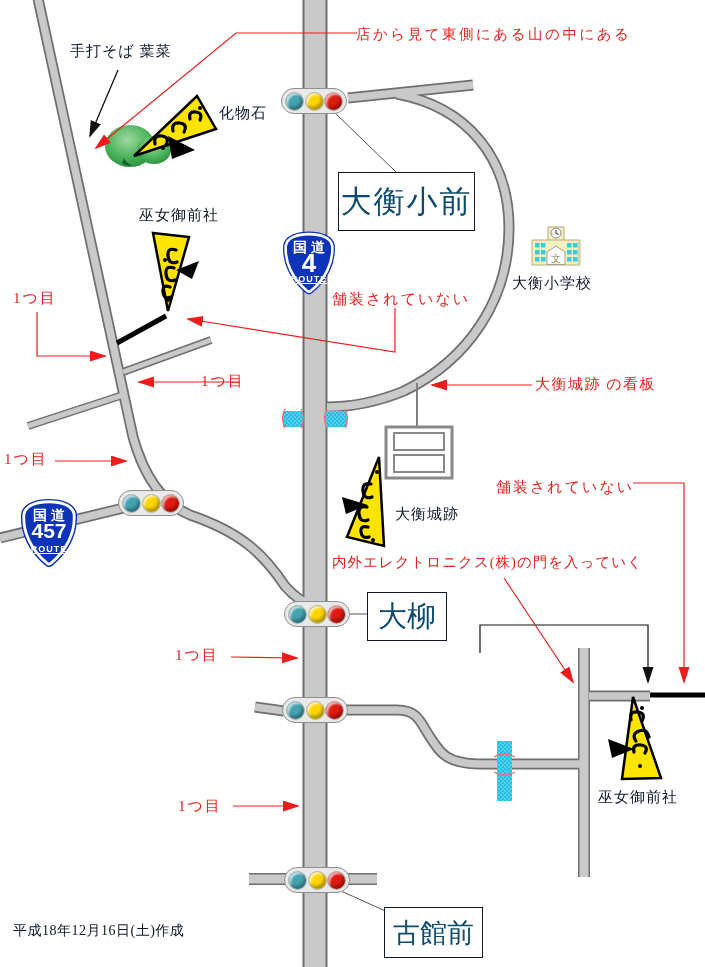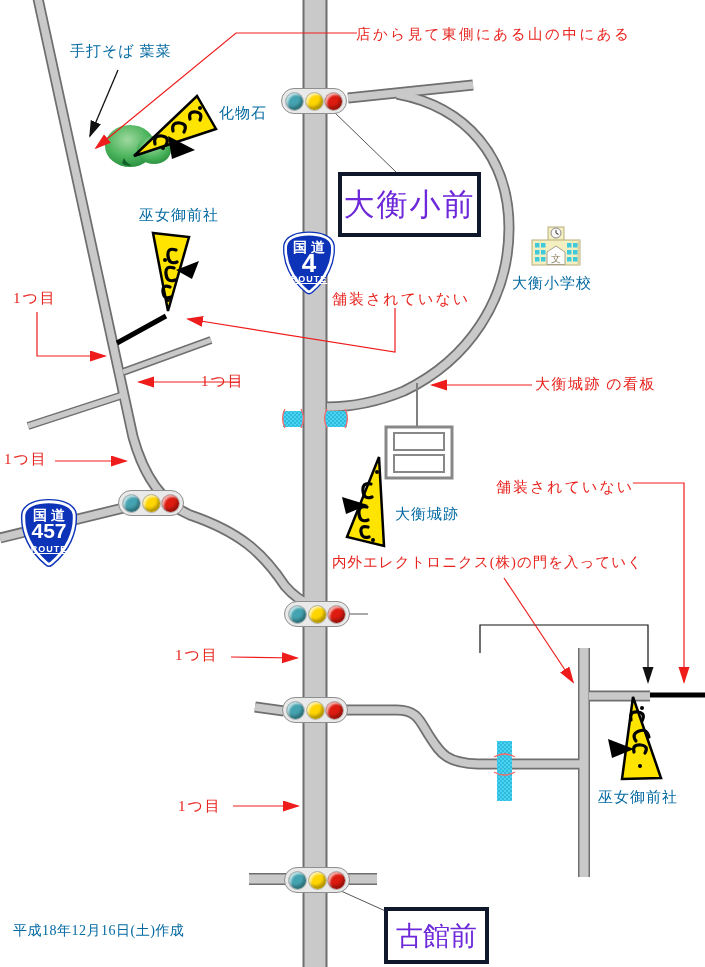--- a/index.html
+++ b/index.html
@@ -1,23 +1,23 @@
 <!DOCTYPE html>
 <html><head>
 <meta charset="utf-8">
 <style>
   html,body{margin:0;padding:0;background:#ffffff;}
   #canvas{position:relative;width:705px;height:967px;background:#fff;overflow:hidden;
           font-family:"Liberation Serif","DejaVu Serif",serif;}
   #mapsvg{position:absolute;left:0;top:0;}
-  .lbl{position:absolute;white-space:nowrap;color:#0369a1;font-size:15px;letter-spacing:1px;}
+  .lbl{position:absolute;white-space:nowrap;color:#0f172a;font-size:15px;letter-spacing:1px;}
   .red{color:#e8221c;}
   .first{font-size:15px;letter-spacing:2px;}
-  .ibox{position:absolute;background:#fff;border:4px solid #0f172a;display:flex;
-        align-items:center;justify-content:center;color:#6d28d9;}
+  .ibox{position:absolute;background:#fff;border:1px solid #0f172a;display:flex;
+        align-items:center;justify-content:center;color:#0c4a6e;}
   .tl{position:absolute;width:66px;height:26px;background:#e9e9e9;border:1px solid #8f8f8f;
       border-radius:13px;display:flex;align-items:center;justify-content:space-between;
       padding:0 3px;box-sizing:border-box;z-index:5;}
   .lamp{width:19px;height:19px;border-radius:50%;border:1px solid #b5b5b5;box-sizing:border-box;
         box-shadow:inset -2px -3px 3px rgba(0,0,0,.3),inset 2px 2px 2px rgba(255,255,255,.65);}
   .lamp.teal{background:#44a3b0}.lamp.yellow{background:#ffd500}.lamp.redl{background:#dd1b10}
   .shield{position:absolute;z-index:4;}
   .shield svg{position:absolute;left:0;top:0;}
   .sh-t{position:absolute;width:100%;text-align:center;color:#fff;
         font-family:"Liberation Sans","DejaVu Sans",sans-serif;font-weight:bold;}
@@ -230,20 +230,21 @@
   <svg width="64" height="70" viewBox="0 0 64 74">
     <path d="M32,4 C45,4 57,8 58.5,17 C60,36 51,55 34,69 C32.8,70 31.2,70 30,69 C13,55 4,36 5.5,17 C7,8 19,4 32,4 Z" fill="#0d33b8" stroke="#0d33b8" stroke-width="6"></path>
     <path d="M32,4 C45,4 57,8 58.5,17 C60,36 51,55 34,69 C32.8,70 31.2,70 30,69 C13,55 4,36 5.5,17 C7,8 19,4 32,4 Z" fill="none" stroke="#fff" stroke-width="3"></path>
   </svg>
   <div class="sh-t sh-top">国道</div>
   <div class="sh-t sh-num457">457</div>
   <div class="sh-t sh-bot">ROUTE</div>
 </div>
 
 <div class="ibox" style="left:338px;top:172px;width:135px;height:57px;font-size:31px;letter-spacing:2px">大衡小前</div>
+<div class="ibox" style="left:367px;top:592px;width:78px;height:47px;font-size:29px">大柳</div>
 <div class="ibox" style="left:384px;top:907px;width:97px;height:49px;font-size:27px">古館前</div>
 
 <div class="lbl" style="left:70px;top:42px">手打そば 葉菜</div>
 <div class="lbl" style="left:219px;top:104px">化物石</div>
 <div class="lbl" style="left:139px;top:206px">巫女御前社</div>
 <div class="lbl" style="left:512px;top:274px">大衡小学校</div>
 <div class="lbl" style="left:395px;top:505px">大衡城跡</div>
 <div class="lbl" style="left:598px;top:788px">巫女御前社</div>
 <div class="lbl" style="left:13px;top:922px;font-size:14px;letter-spacing:0.5px">平成18年12月16日(土)作成</div>
 

